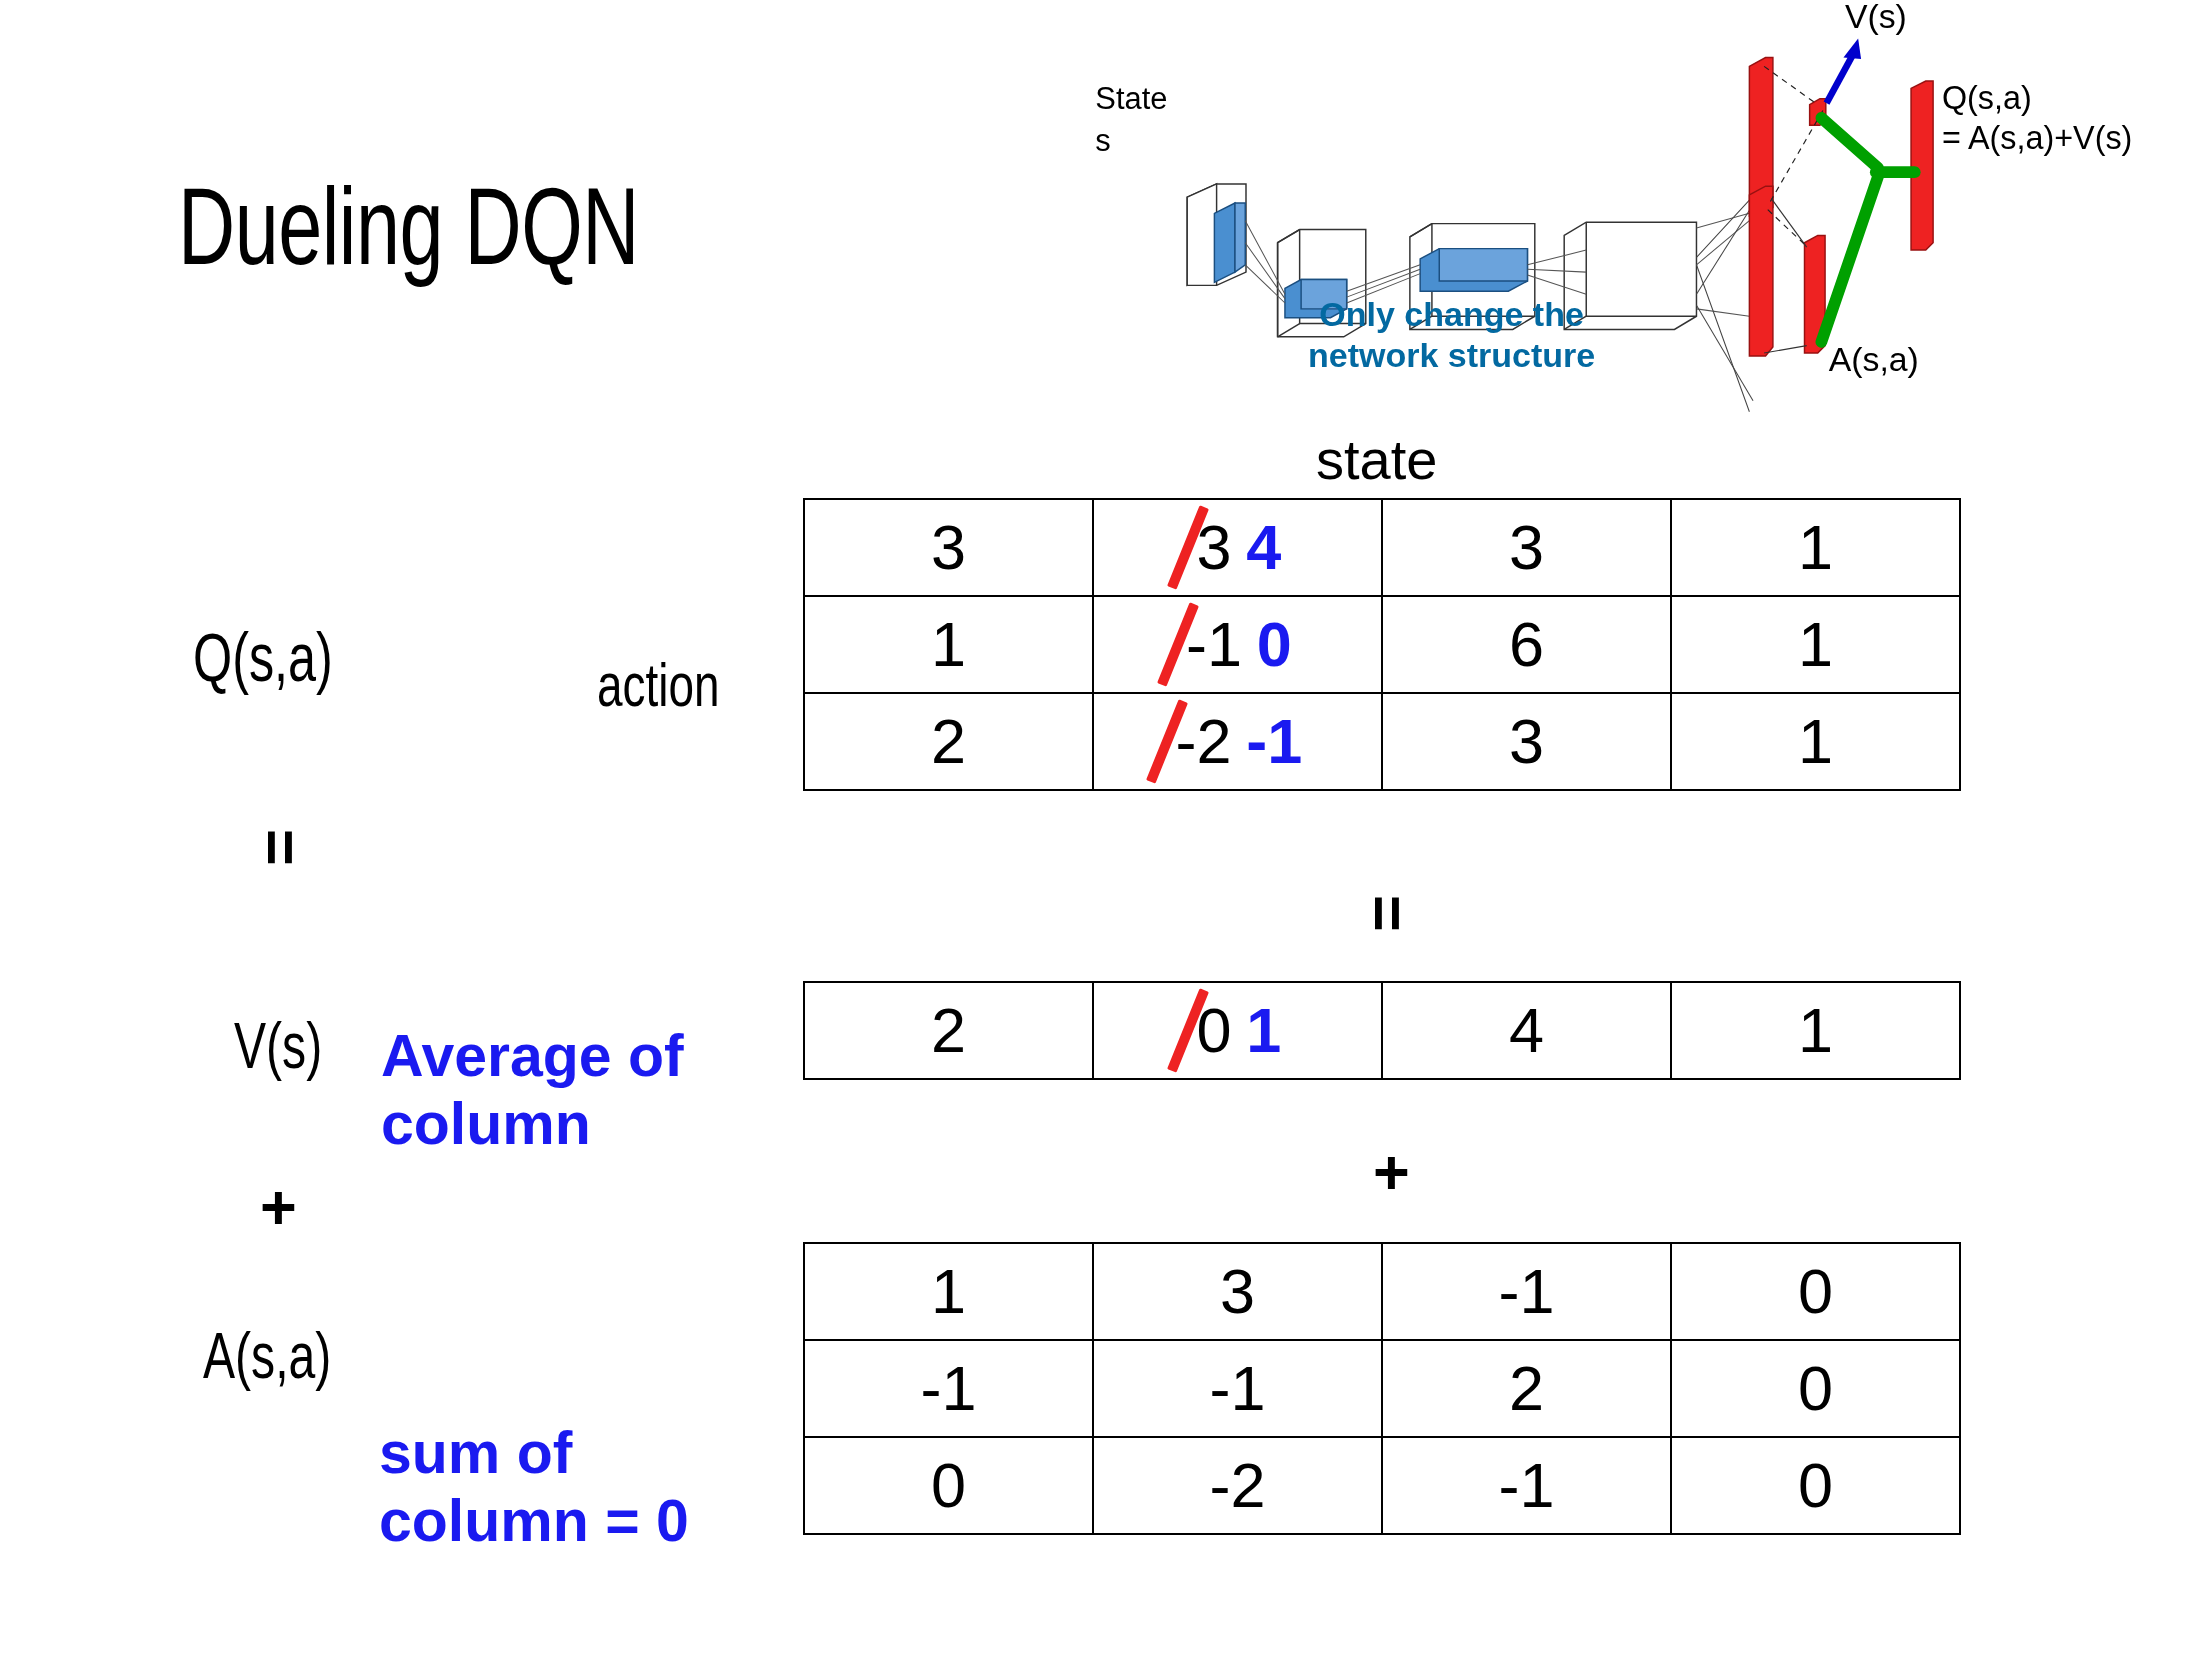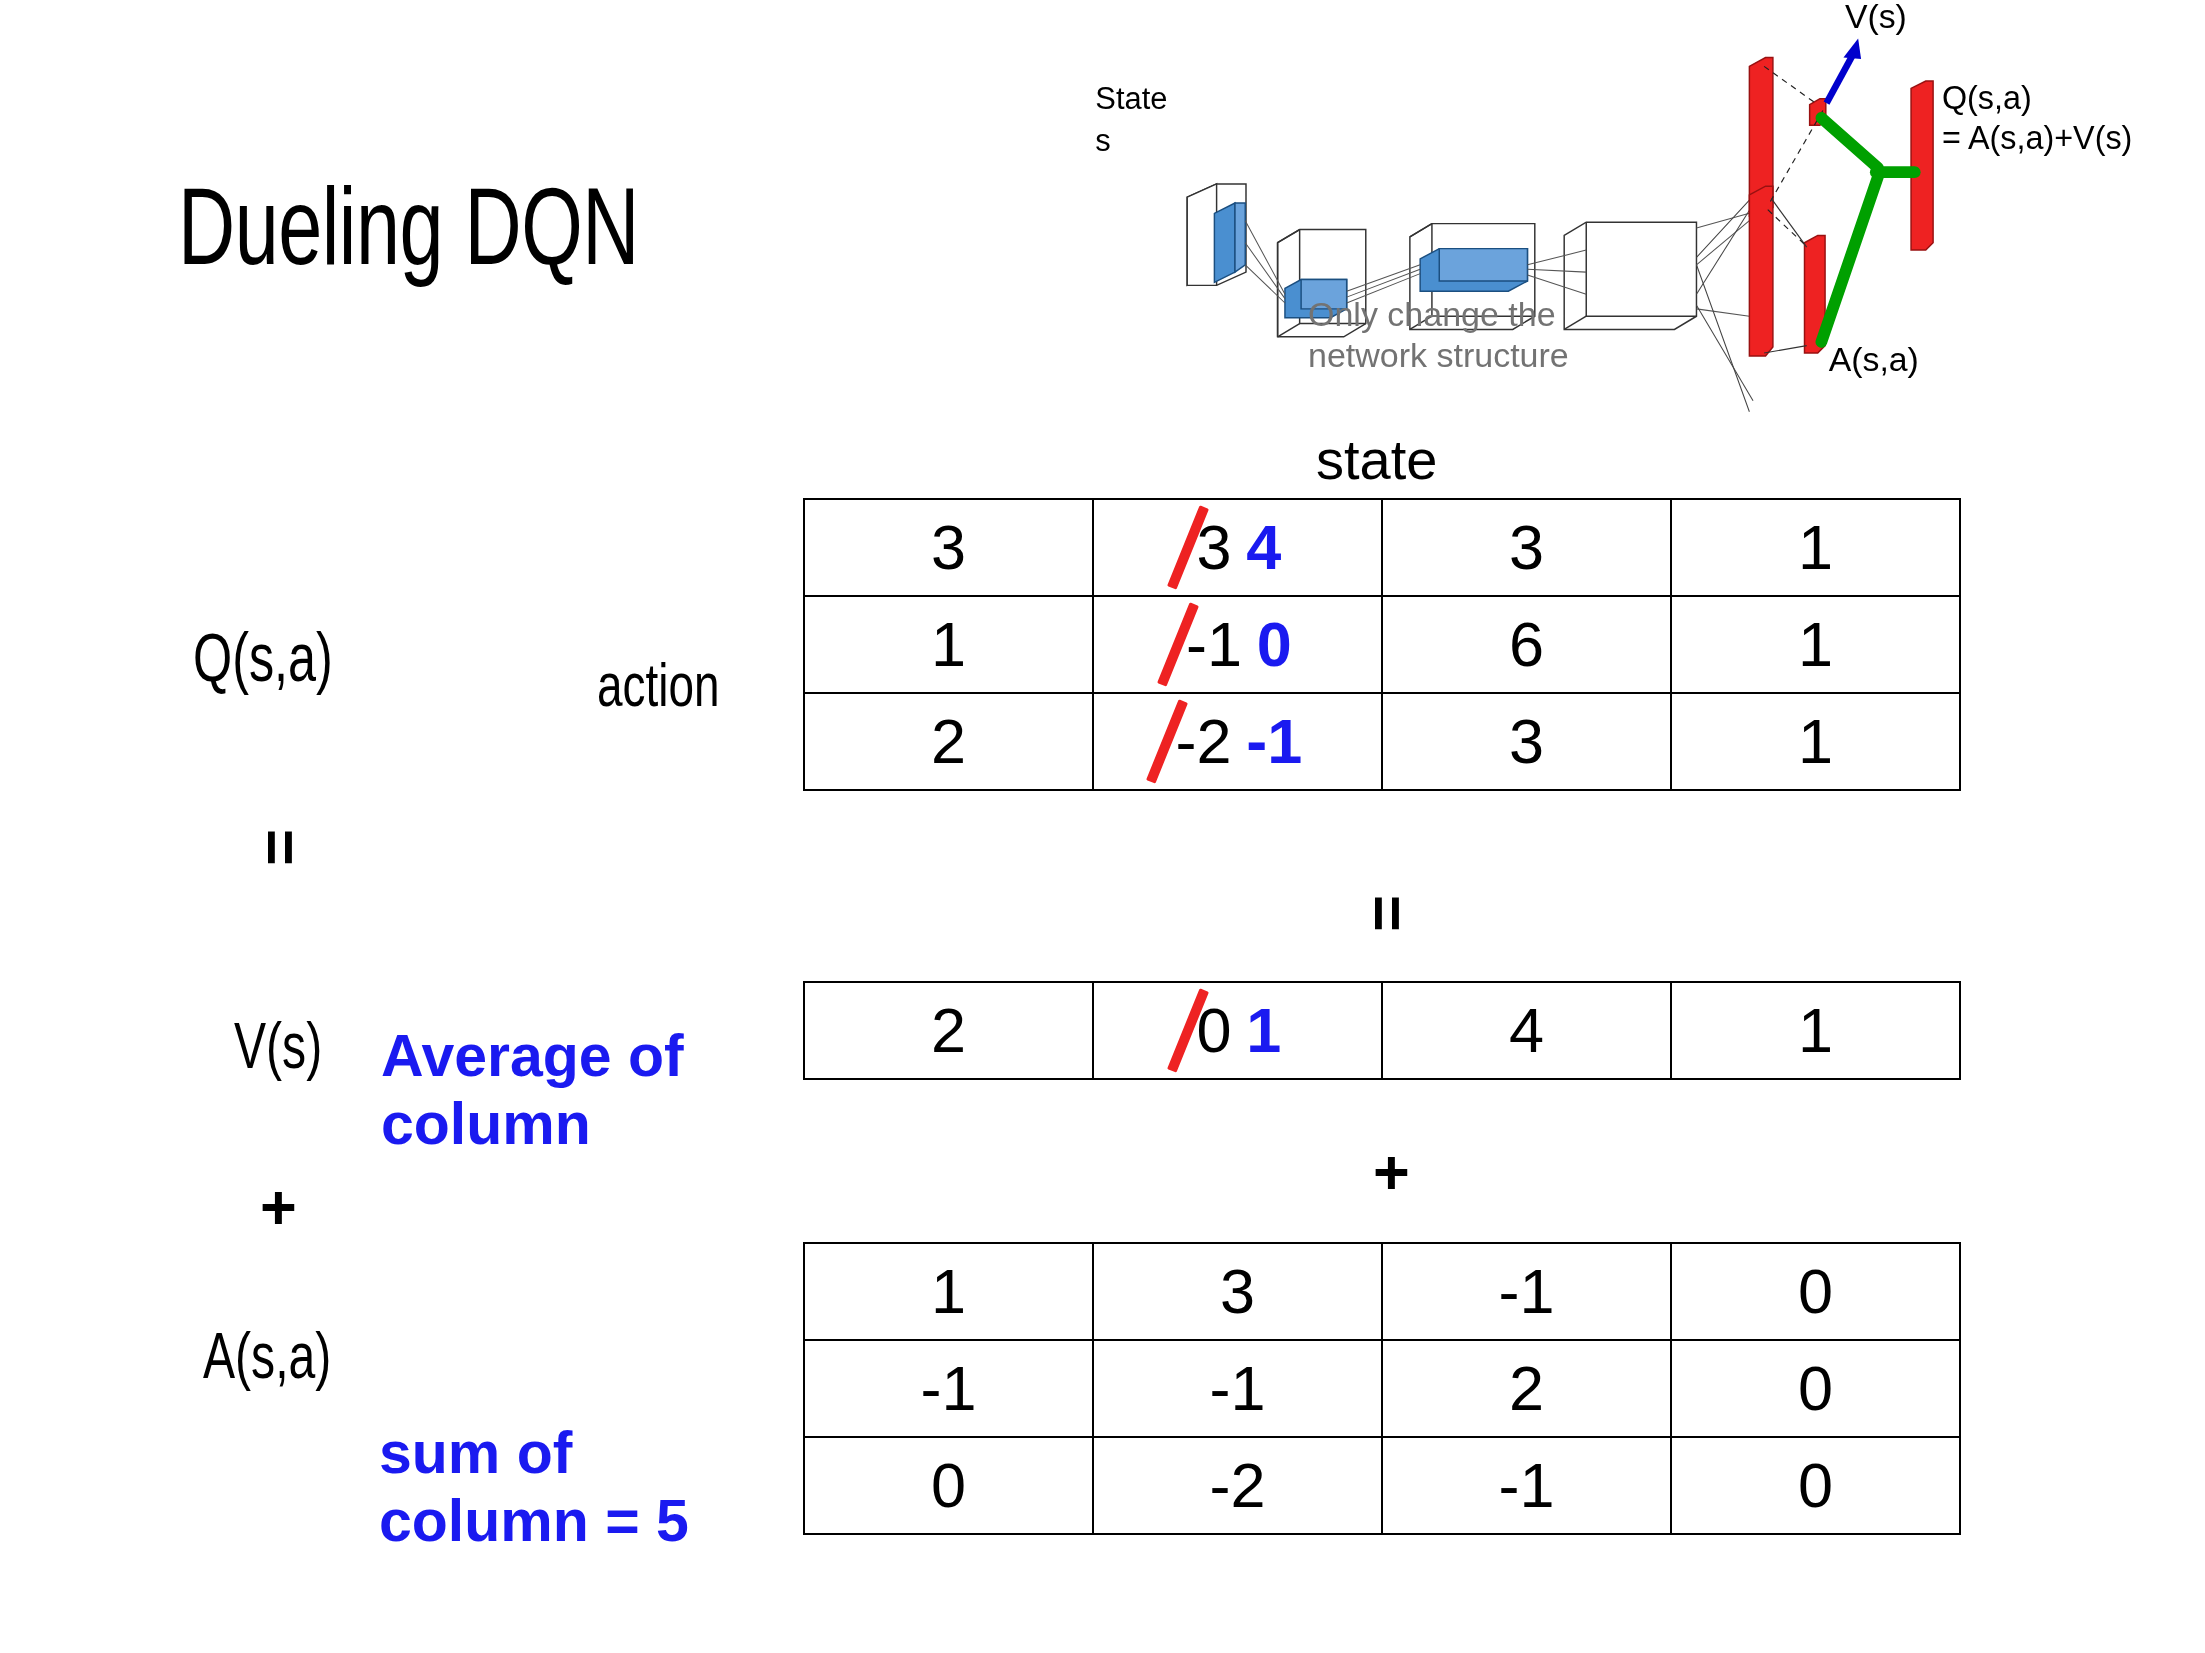--- a/index.html
+++ b/index.html
@@ -74,25 +74,26 @@
     color: #1a1af0;
     font-size: 59px;
     line-height: 1.16;
     font-weight: 700;
     white-space: pre-line;
   }
   #note-average { left: 381px; top: 1022px; }
   #note-sum     { left: 379px; top: 1419px; }
   #note-network {
     left: 1308px; top: 294px;
-    color: #737373;
+    color: #0369a1;
     font-size: 34px;
     line-height: 1.2;
     white-space: pre-line;
-    font-weight: 400;
+    font-weight: 700;
+    text-align: center;
   }
 
   
   .matrix {
     border-collapse: collapse;
     table-layout: fixed;
   }
   .matrix td {
     border: 2.2px solid #000000;
     width: 287px;
@@ -245,21 +246,21 @@
 <div class="abs eqsign" id="eq-middle">=</div>
 
 <div class="abs plussign" id="plus-left">+</div>
 
 <div class="abs plussign" id="plus-middle">+</div>
 
 <div class="abs blue-note" id="note-average">Average of
 column</div>
 
 <div class="abs blue-note" id="note-sum">sum of
-column = 5</div>
+column = 0</div>
 
 <table class="abs matrix" id="table-q">
     <tbody>
       <tr>
         <td>3</td>
         <td><span class="cellpair">
             <span class="struck">3</span>
             <span class="newval">4</span>
           </span></td>
         <td>3</td>

